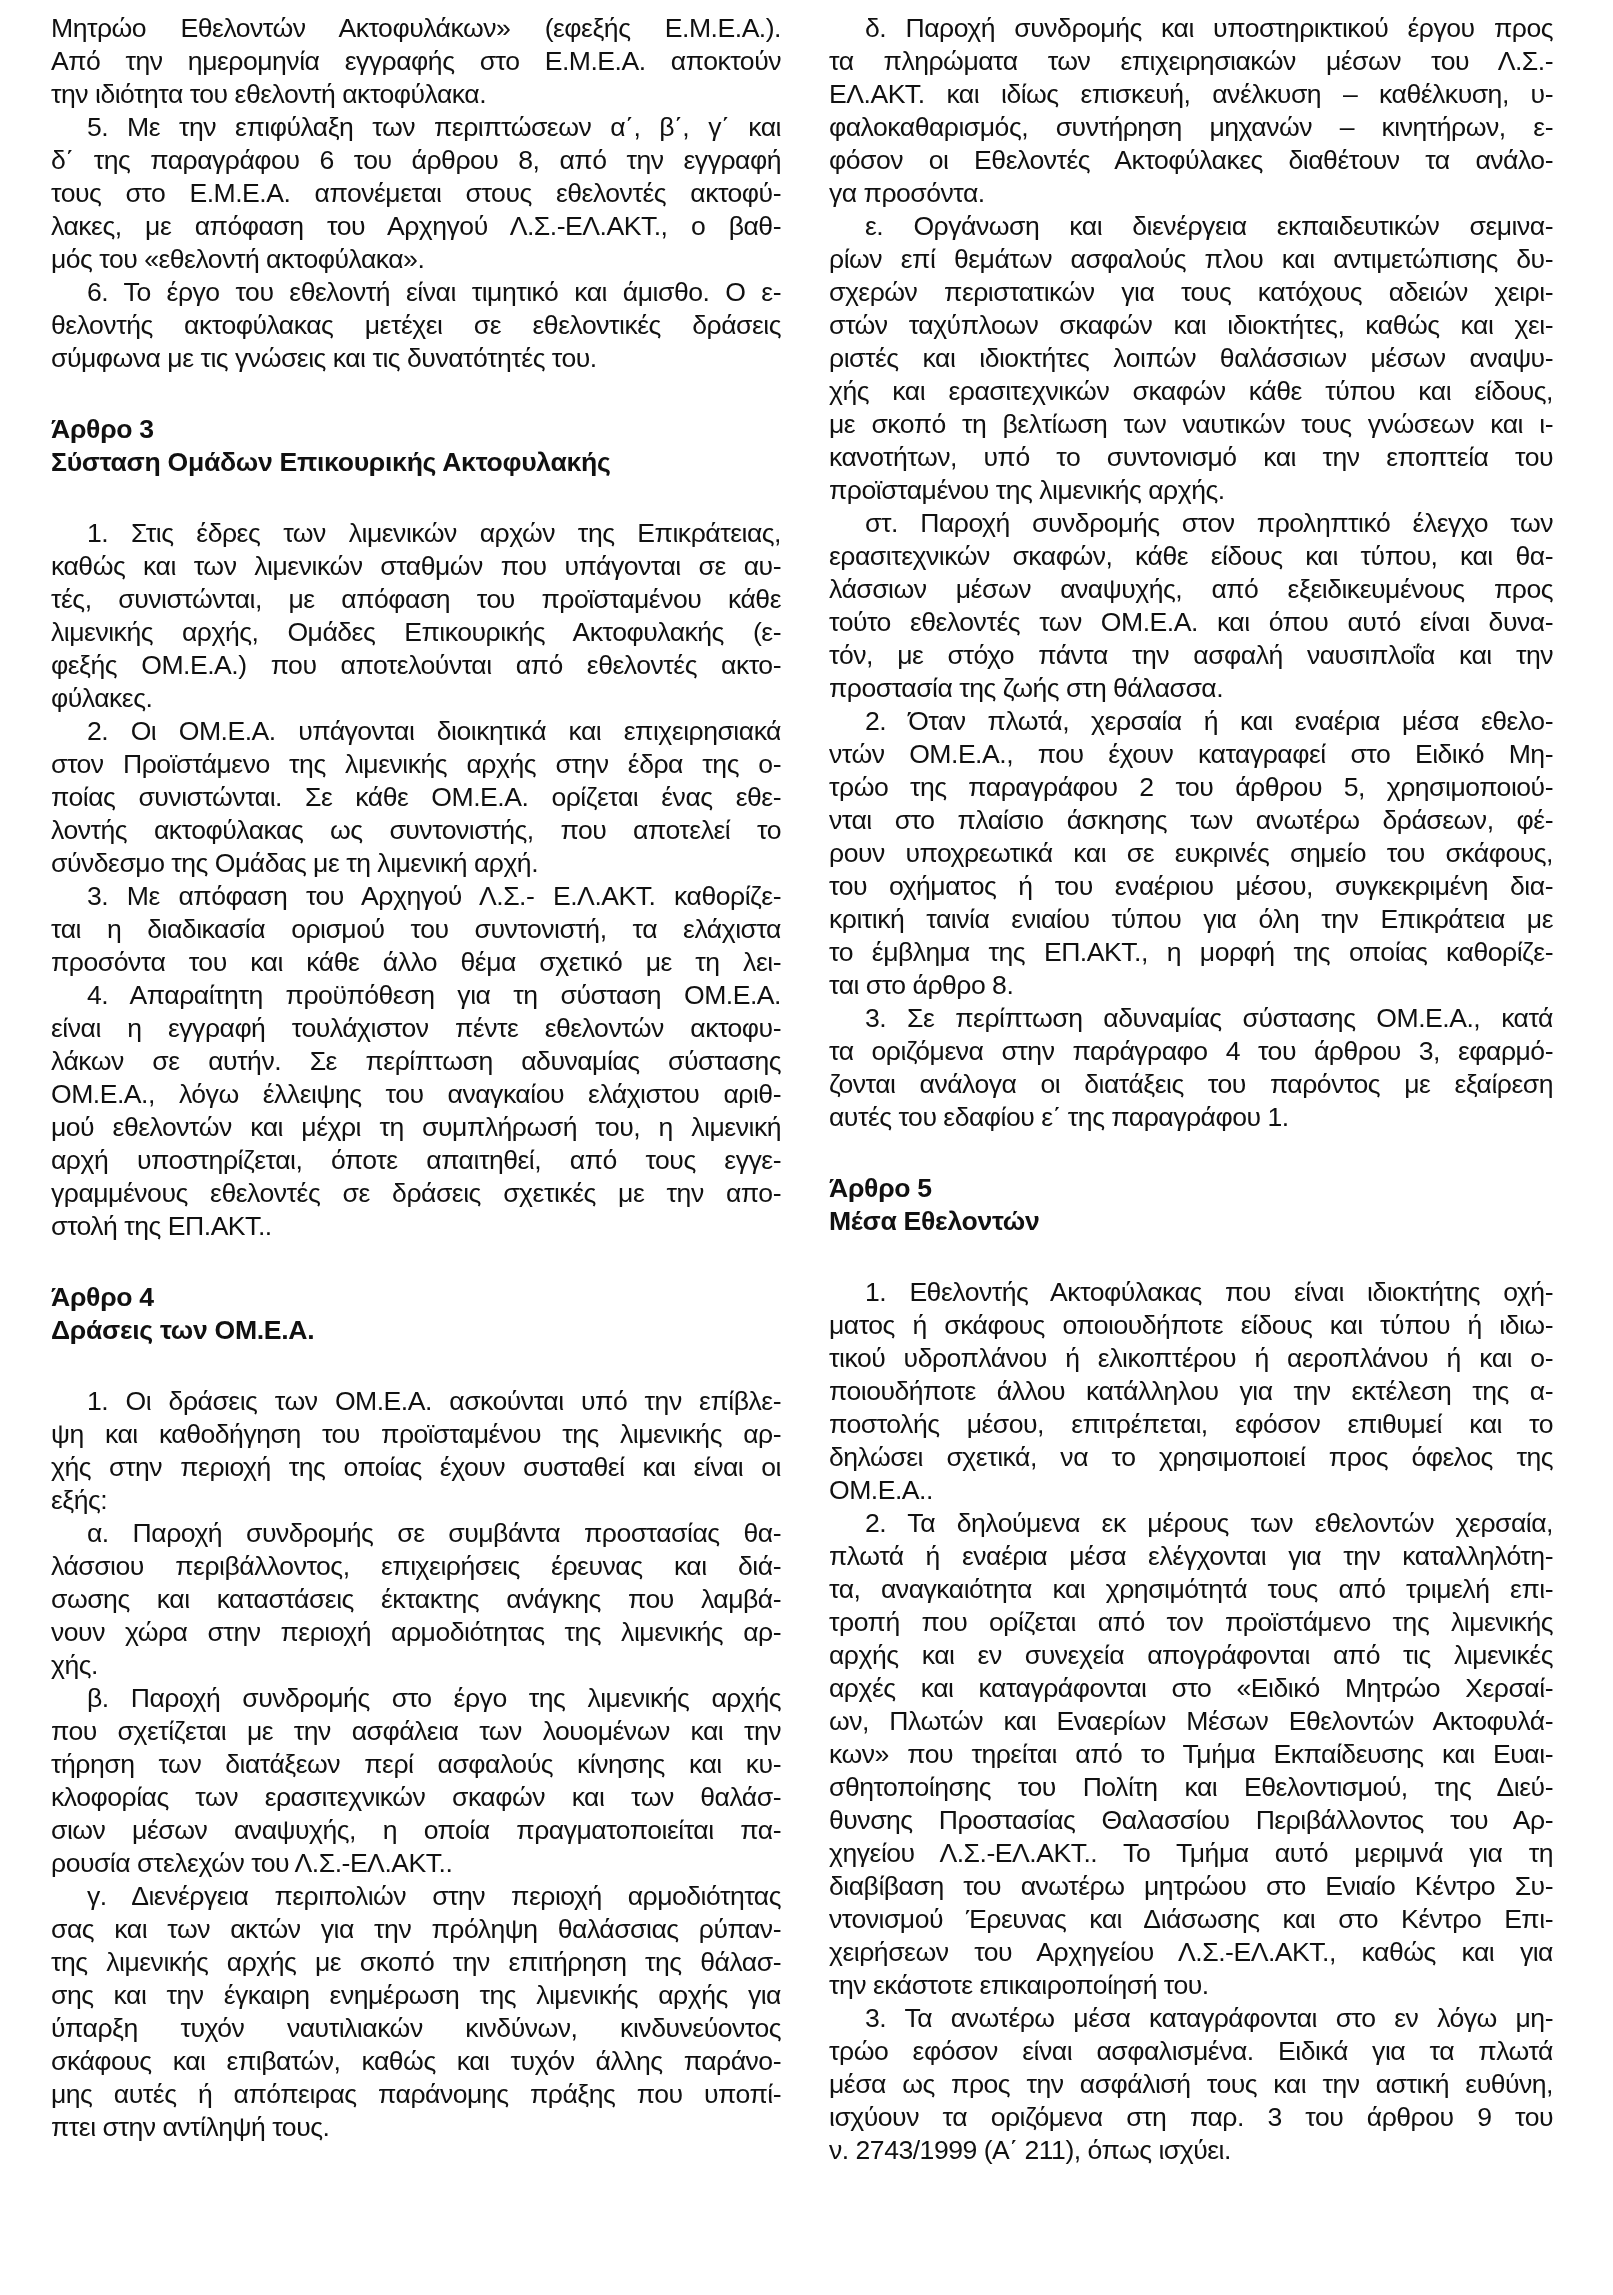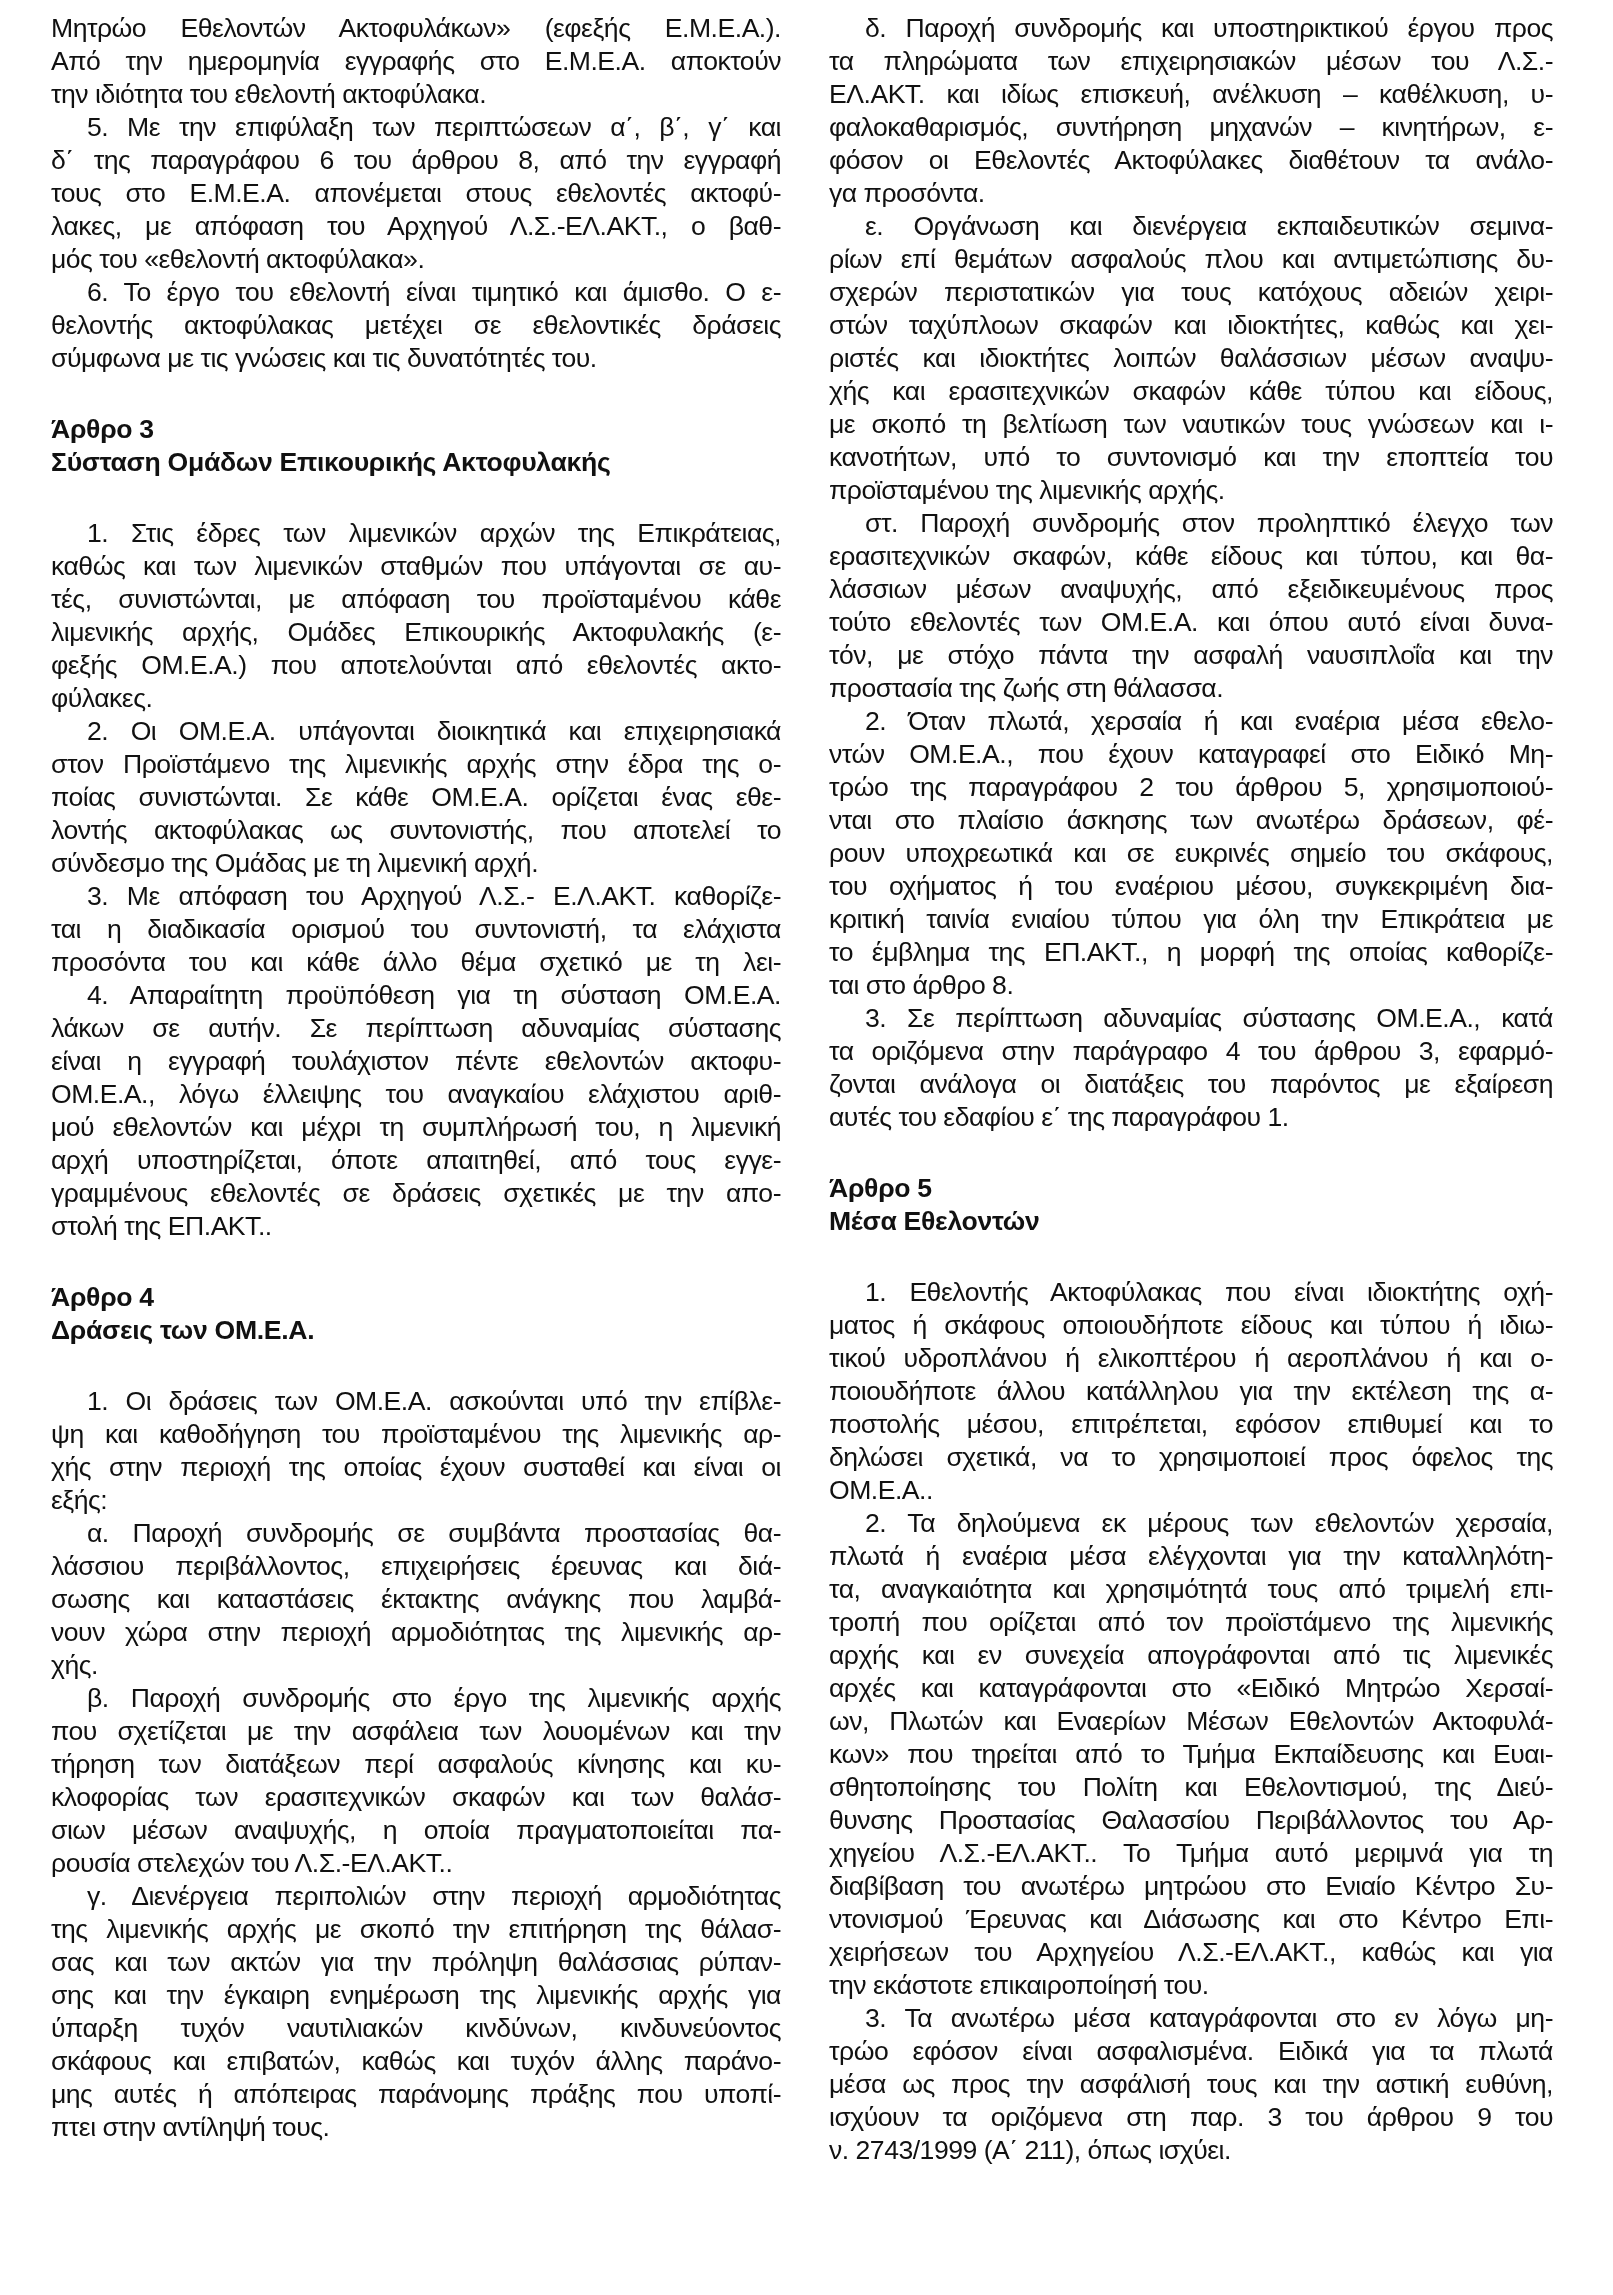--- a/index.html
+++ b/index.html
@@ -68,22 +68,22 @@
       <span class="line">λοντής ακτοφύλακας ως συντονιστής, που αποτελεί το</span>
       <span class="line last">σύνδεσμο της Ομάδας με τη λιμενική αρχή.</span>
     </div>
     <div>
       <span class="line indent">3. Με απόφαση του Αρχηγού Λ.Σ.- Ε.Λ.ΑΚΤ. καθορίζε-</span>
       <span class="line">ται η διαδικασία ορισμού του συντονιστή, τα ελάχιστα</span>
       <span class="line">προσόντα του και κάθε άλλο θέμα σχετικό με τη λει-</span>
     </div>
     <div>
       <span class="line indent">4. Απαραίτητη προϋπόθεση για τη σύσταση ΟΜ.Ε.Α.</span>
+      <span class="line">είναι η εγγραφή τουλάχιστον πέντε εθελοντών ακτοφυ-</span>
       <span class="line">λάκων σε αυτήν. Σε περίπτωση αδυναμίας σύστασης</span>
-      <span class="line">είναι η εγγραφή τουλάχιστον πέντε εθελοντών ακτοφυ-</span>
       <span class="line">ΟΜ.Ε.Α., λόγω έλλειψης του αναγκαίου ελάχιστου αριθ-</span>
       <span class="line">μού εθελοντών και μέχρι τη συμπλήρωσή του, η λιμενική</span>
       <span class="line">αρχή υποστηρίζεται, όποτε απαιτηθεί, από τους εγγε-</span>
       <span class="line">γραμμένους εθελοντές σε δράσεις σχετικές με την απο-</span>
       <span class="line last">στολή της ΕΠ.ΑΚΤ..</span>
     </div>
     <span class="gap" style="height: 38px;"></span>
     <span class="heading">Άρθρο 4</span>
     <span class="heading">Δράσεις των ΟΜ.Ε.Α.</span>
     <span class="gap" style="height: 38px;"></span>
@@ -103,22 +103,22 @@
     <div>
       <span class="line indent">β. Παροχή συνδρομής στο έργο της λιμενικής αρχής</span>
       <span class="line">που σχετίζεται με την ασφάλεια των λουομένων και την</span>
       <span class="line">τήρηση των διατάξεων περί ασφαλούς κίνησης και κυ-</span>
       <span class="line">κλοφορίας των ερασιτεχνικών σκαφών και των θαλάσ-</span>
       <span class="line">σιων μέσων αναψυχής, η οποία πραγματοποιείται πα-</span>
       <span class="line last">ρουσία στελεχών του Λ.Σ.-ΕΛ.ΑΚΤ..</span>
     </div>
     <div>
       <span class="line indent">γ. Διενέργεια περιπολιών στην περιοχή αρμοδιότητας</span>
+      <span class="line">σας και των ακτών για την πρόληψη θαλάσσιας ρύπαν-</span>
       <span class="line">της λιμενικής αρχής με σκοπό την επιτήρηση της θάλασ-</span>
-      <span class="line">σας και των ακτών για την πρόληψη θαλάσσιας ρύπαν-</span>
       <span class="line">σης και την έγκαιρη ενημέρωση της λιμενικής αρχής για</span>
       <span class="line">ύπαρξη τυχόν ναυτιλιακών κινδύνων, κινδυνεύοντος</span>
       <span class="line">σκάφους και επιβατών, καθώς και τυχόν άλλης παράνο-</span>
       <span class="line">μης αυτές ή απόπειρας παράνομης πράξης που υποπί-</span>
       <span class="line last">πτει στην αντίληψή τους.</span>
     </div>
   </div>
 <div class="col right">
     <div>
       <span class="line indent">δ. Παροχή συνδρομής και υποστηρικτικού έργου προς</span>

